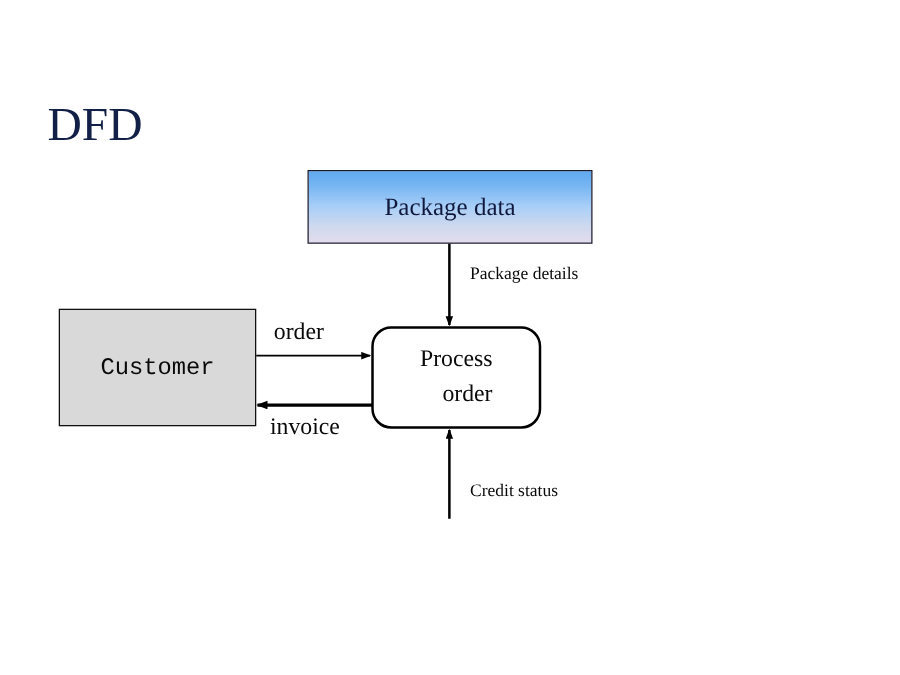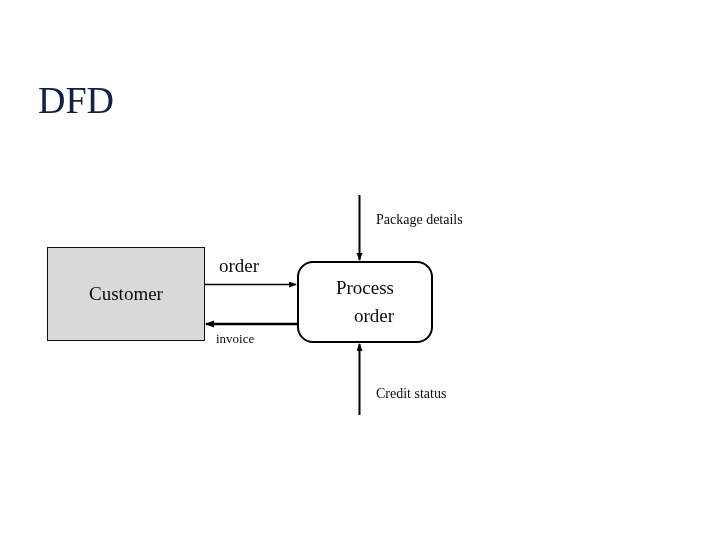--- a/index.html
+++ b/index.html
@@ -74,21 +74,21 @@
     background: #d9d9d9;
     border: 1px solid #101010;
     box-sizing: border-box;
     display: flex;
     align-items: center;
     justify-content: center;
   }
   #box-customer .entity-label {
     font-size: 19px;
     color: #0a0a0a;
-    font-family: Liberation Serif, serif;
+    font-family: Liberation Mono, monospace;
   }
 
   
   #box-process-order {
     position: absolute;
     left: 297px;
     top: 240px;
     width: 136px;
     height: 82px;
     background: #ffffff;
@@ -115,21 +115,21 @@
     white-space: nowrap;
   }
   #label-order {
     left: 219px;
     top: 234px;
     font-size: 19px;
   }
   #label-invoice {
     left: 216px;
     top: 310px;
-    font-size: 13px;
+    font-size: 19px;
   }
   #label-package-details {
     left: 376px;
     top: 191px;
     font-size: 14px;
   }
   #label-credit-status {
     left: 376px;
     top: 365px;
     font-size: 14px;
@@ -145,20 +145,23 @@
     pointer-events: none;
   }
 </style>
 </head>
 <body>
 
 <div id="slide">
 
   <div id="slide-title">DFD</div>
 
+  <div class="datastore" id="box-package-data">
+    <span class="ds-label">Package data</span>
+  </div>
 
   <div id="box-customer">
     <span class="entity-label">Customer</span>
   </div>
 
   <div id="box-process-order">
     <span class="process-label"><span>Process</span><br><span>order</span></span>
   </div>
 
 

